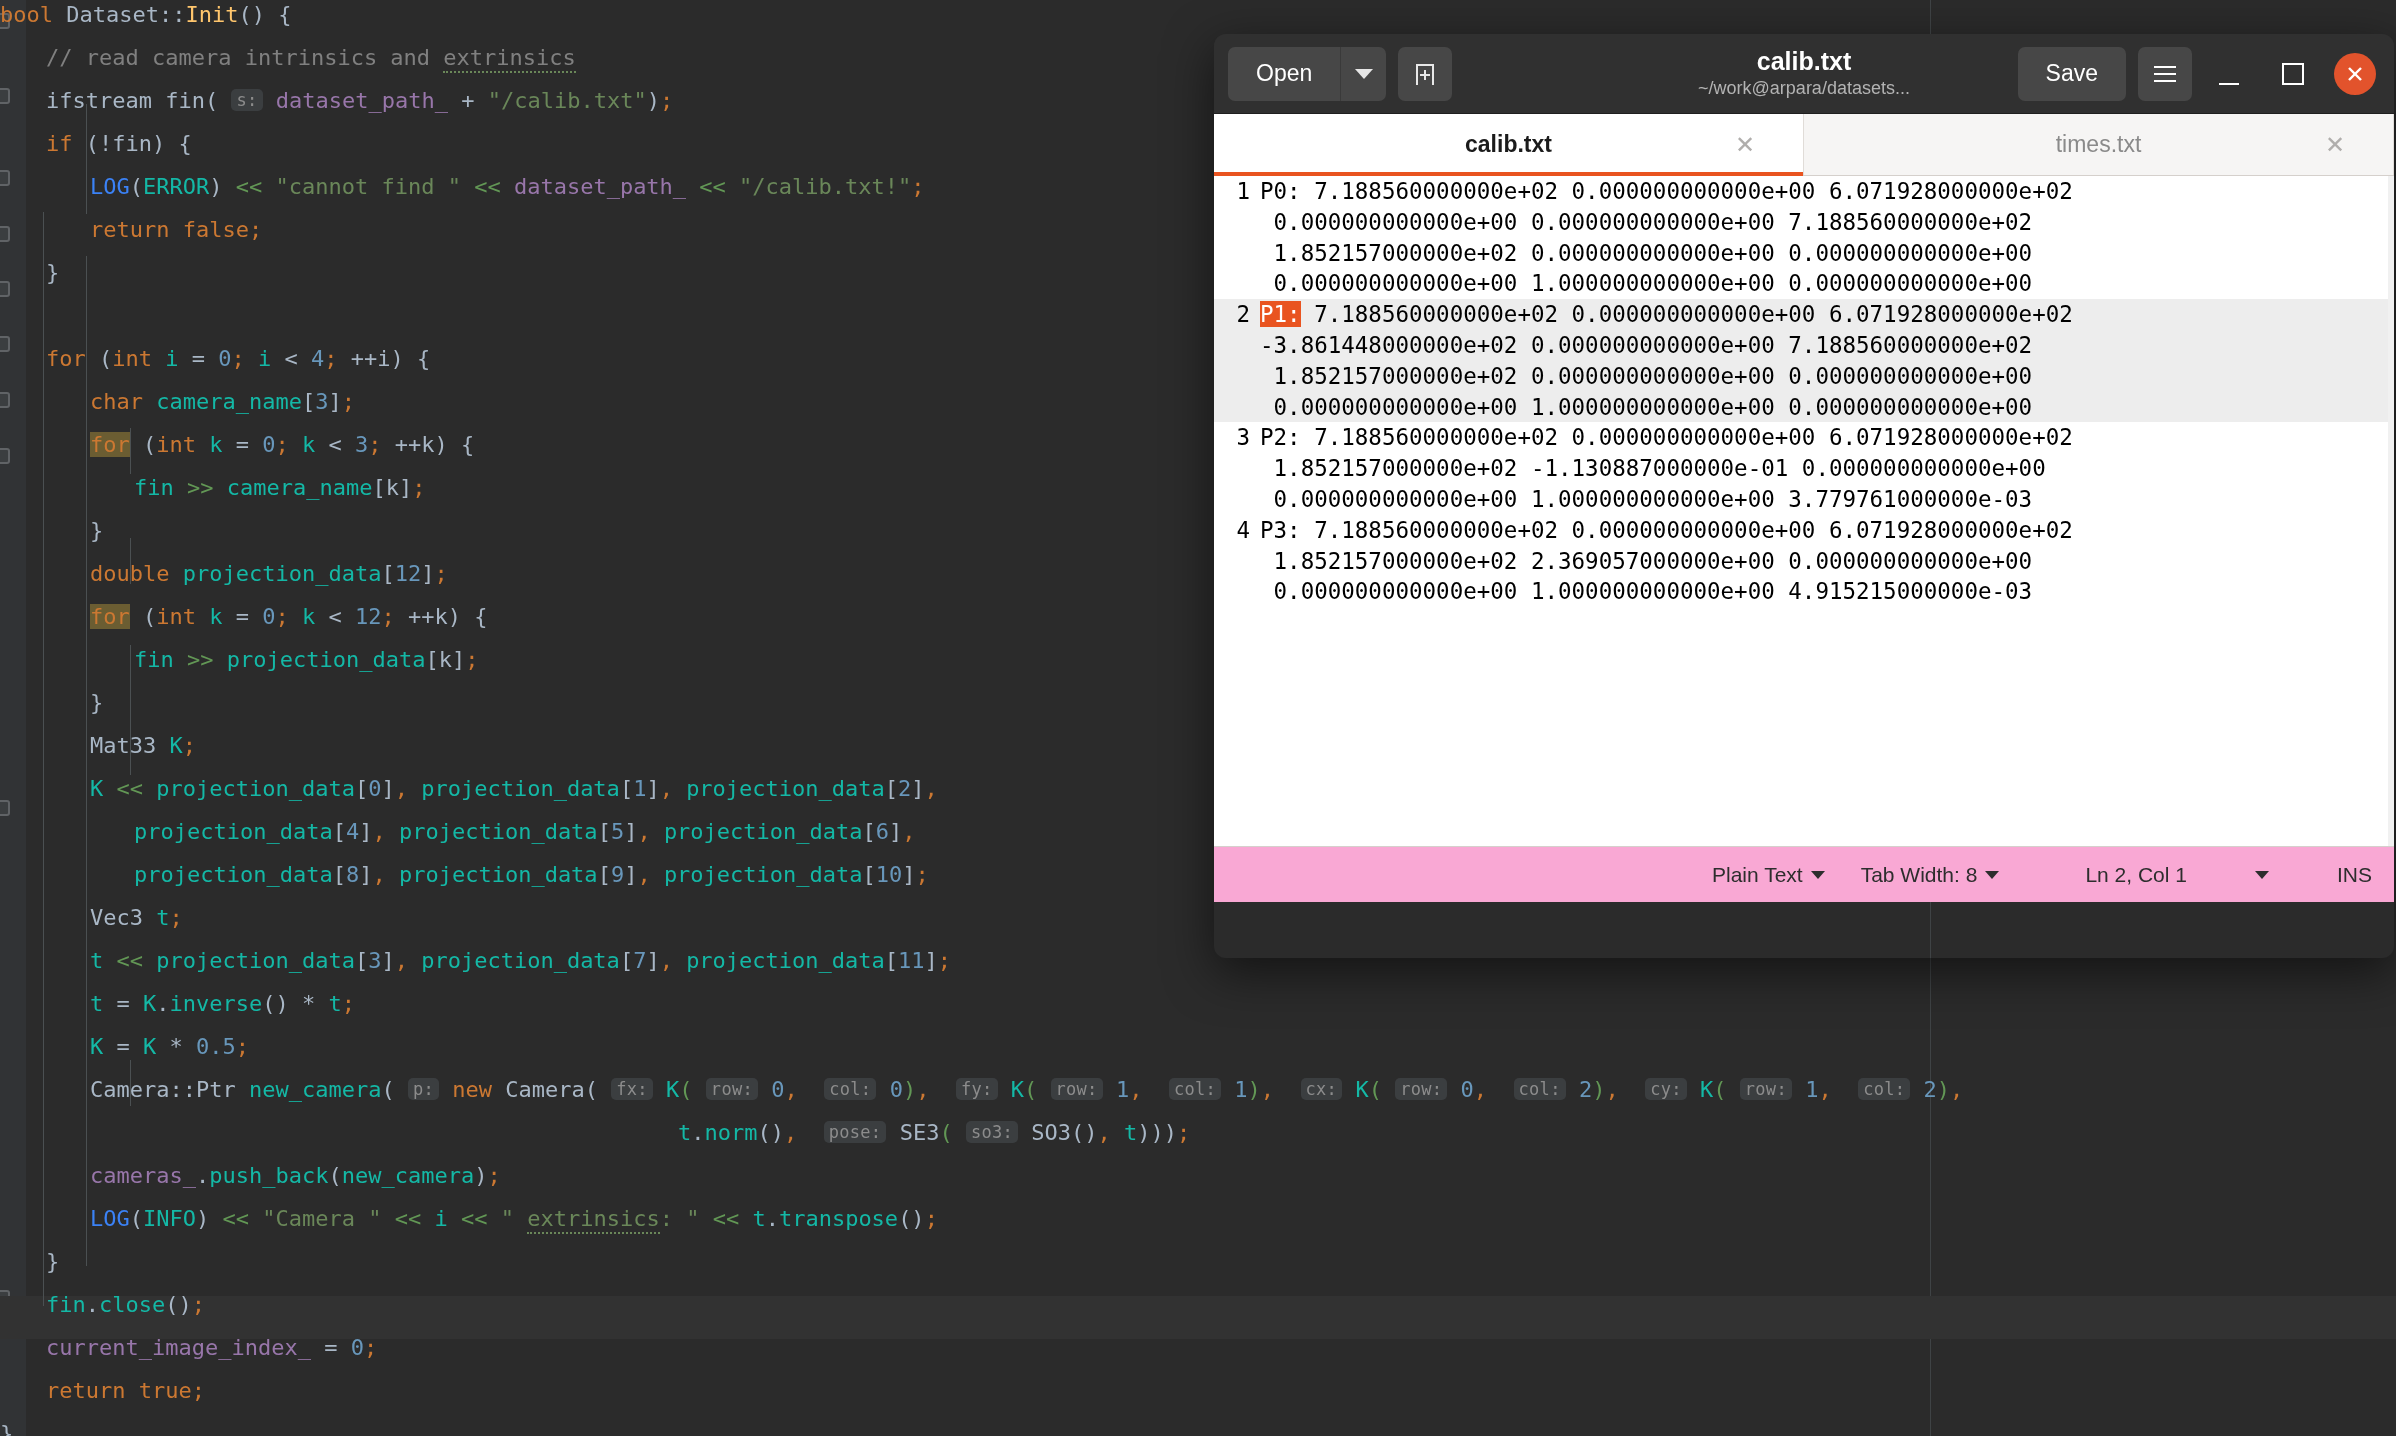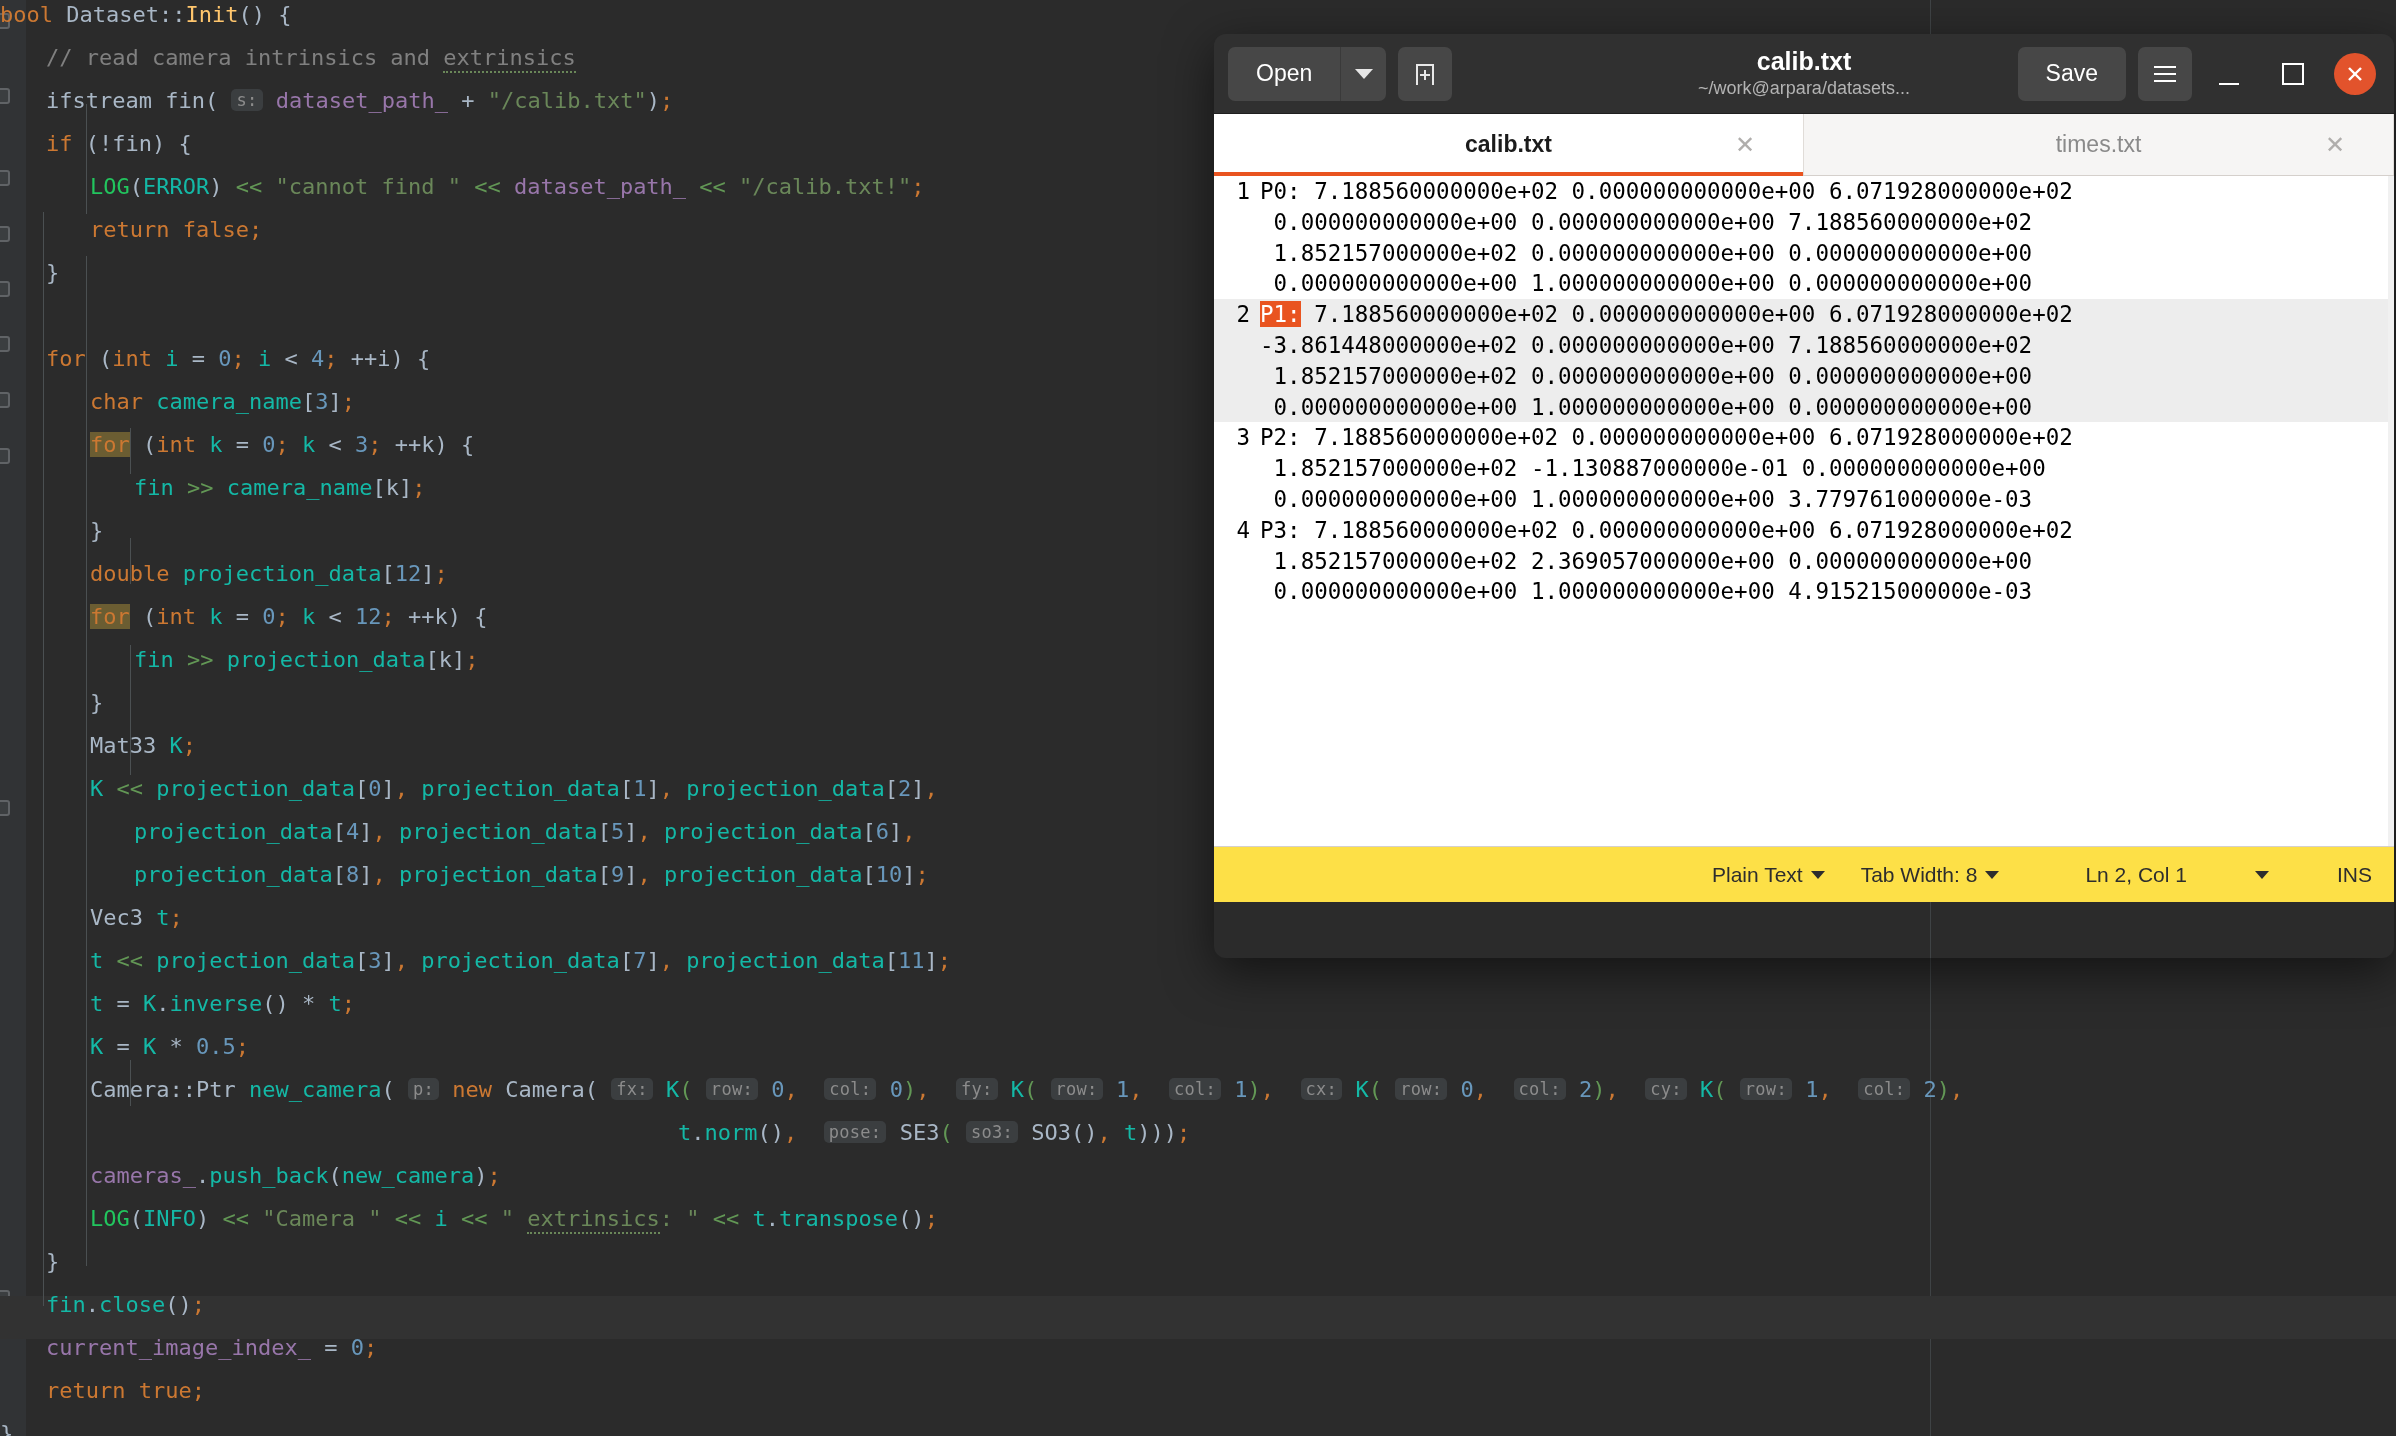--- a/index.html
+++ b/index.html
@@ -52,21 +52,21 @@
   }
 
   
   .kw   { color: #cc7832; }
   .fn   { color: #ffc66d; }
   .typ  { color: #a9b7c6; }
   .num  { color: #6897bb; }
   .str  { color: #6a8759; }
   .cmt  { color: #808080; }
   .fld  { color: #9876aa; }
-  .mac  { color: #22c55e; text-align: center; }
+  .mac  { color: #3b82f6; text-align: center; }
   .op   { color: #a9b7c6; }
   .semi { color: #cc7832; }
   .opg  { color: #629755; }
   .white{ color: #14b8a6; }
 
   
   .hint {
     background: #3b3e40; color: #8c8c8c;
     border-radius: 5px; padding: 1px 5px;
     font-size: 17px; letter-spacing: .3px;
@@ -191,21 +191,21 @@
   .grow.highlight { background: #ededed; }
   .gnum {
     width: 36px; text-align: right; flex: none;
     color: #000000; padding-right: 0px;
   }
   .gtext { padding-left: 10px; }
   .gsel { background: #e95420; color: #ffffff; }
 
   
   #gedit-status {
-    height: 56px; background: #fde047;
+    height: 56px; background: #f9a8d4;
     border-top: 1px solid #d5d0cc;
     display: flex; align-items: center; justify-content: flex-end;
     padding-right: 22px; gap: 0;
     font-family: "Liberation Sans", sans-serif;
   }
   .sb-item {
     display: flex; align-items: center; gap: 8px;
     font-size: 21px; color: #2d2d2d; cursor: pointer;
   }
   .sb-gap-1 { margin-right: 36px; }

